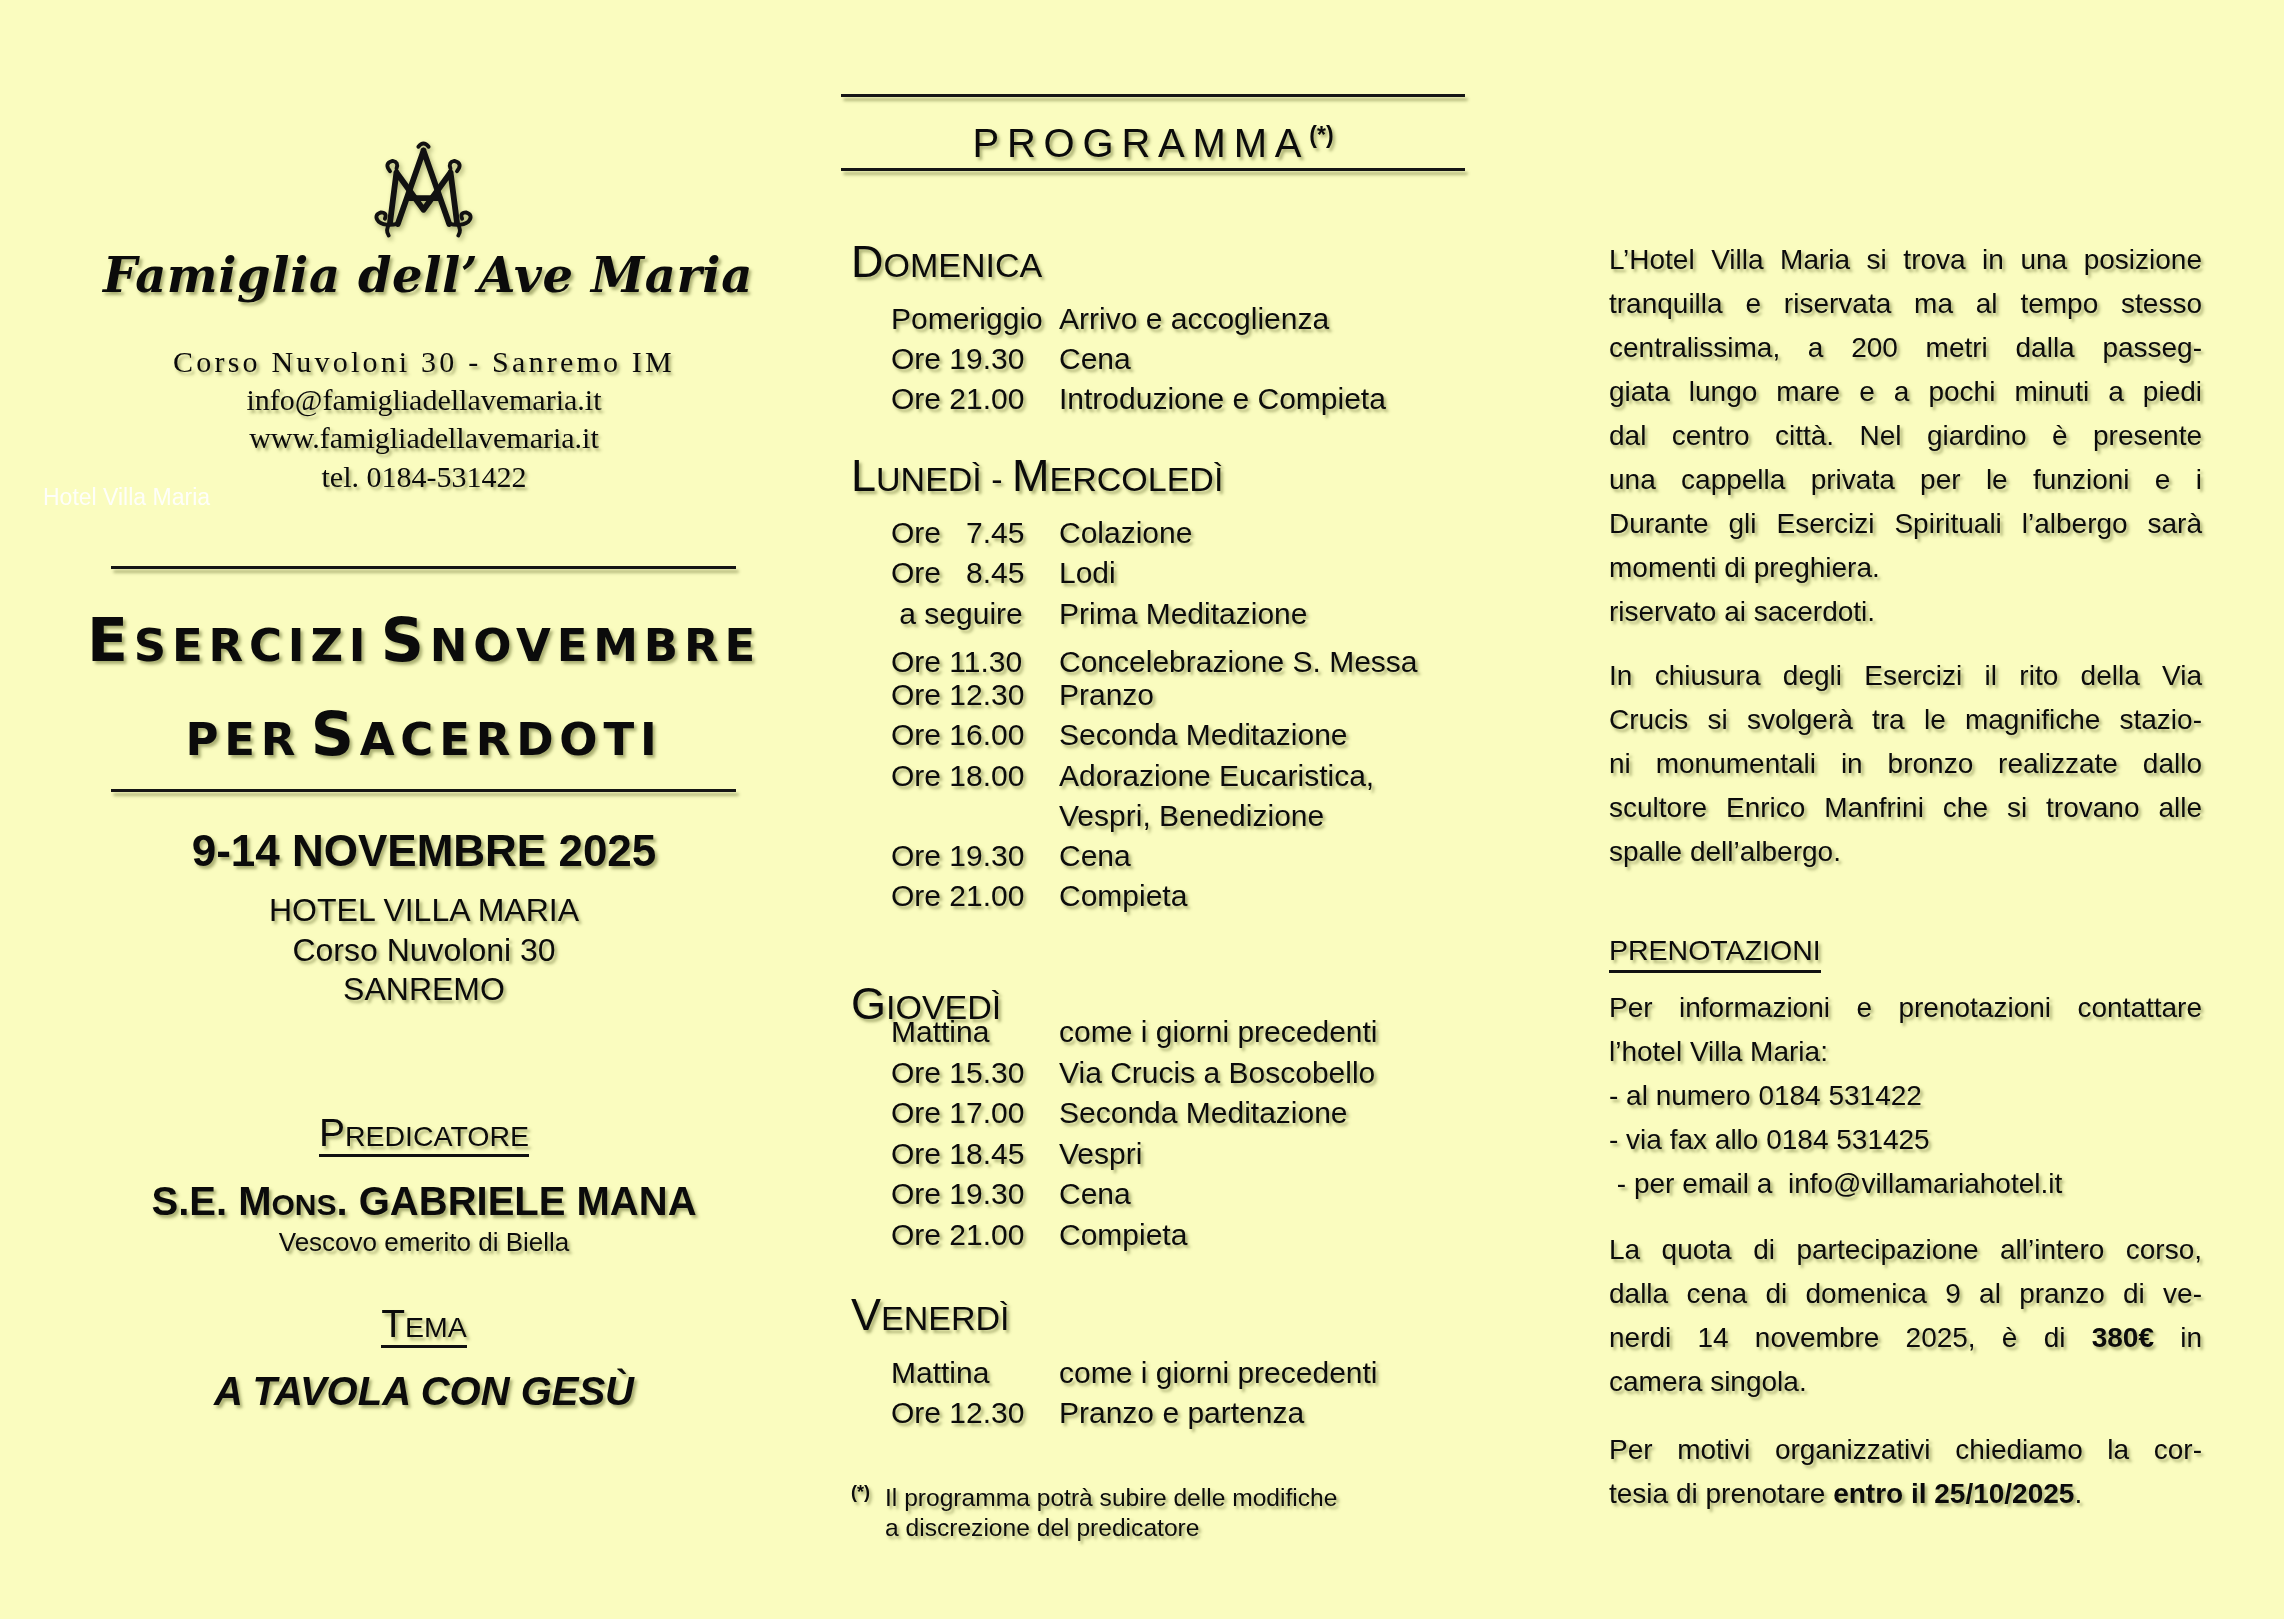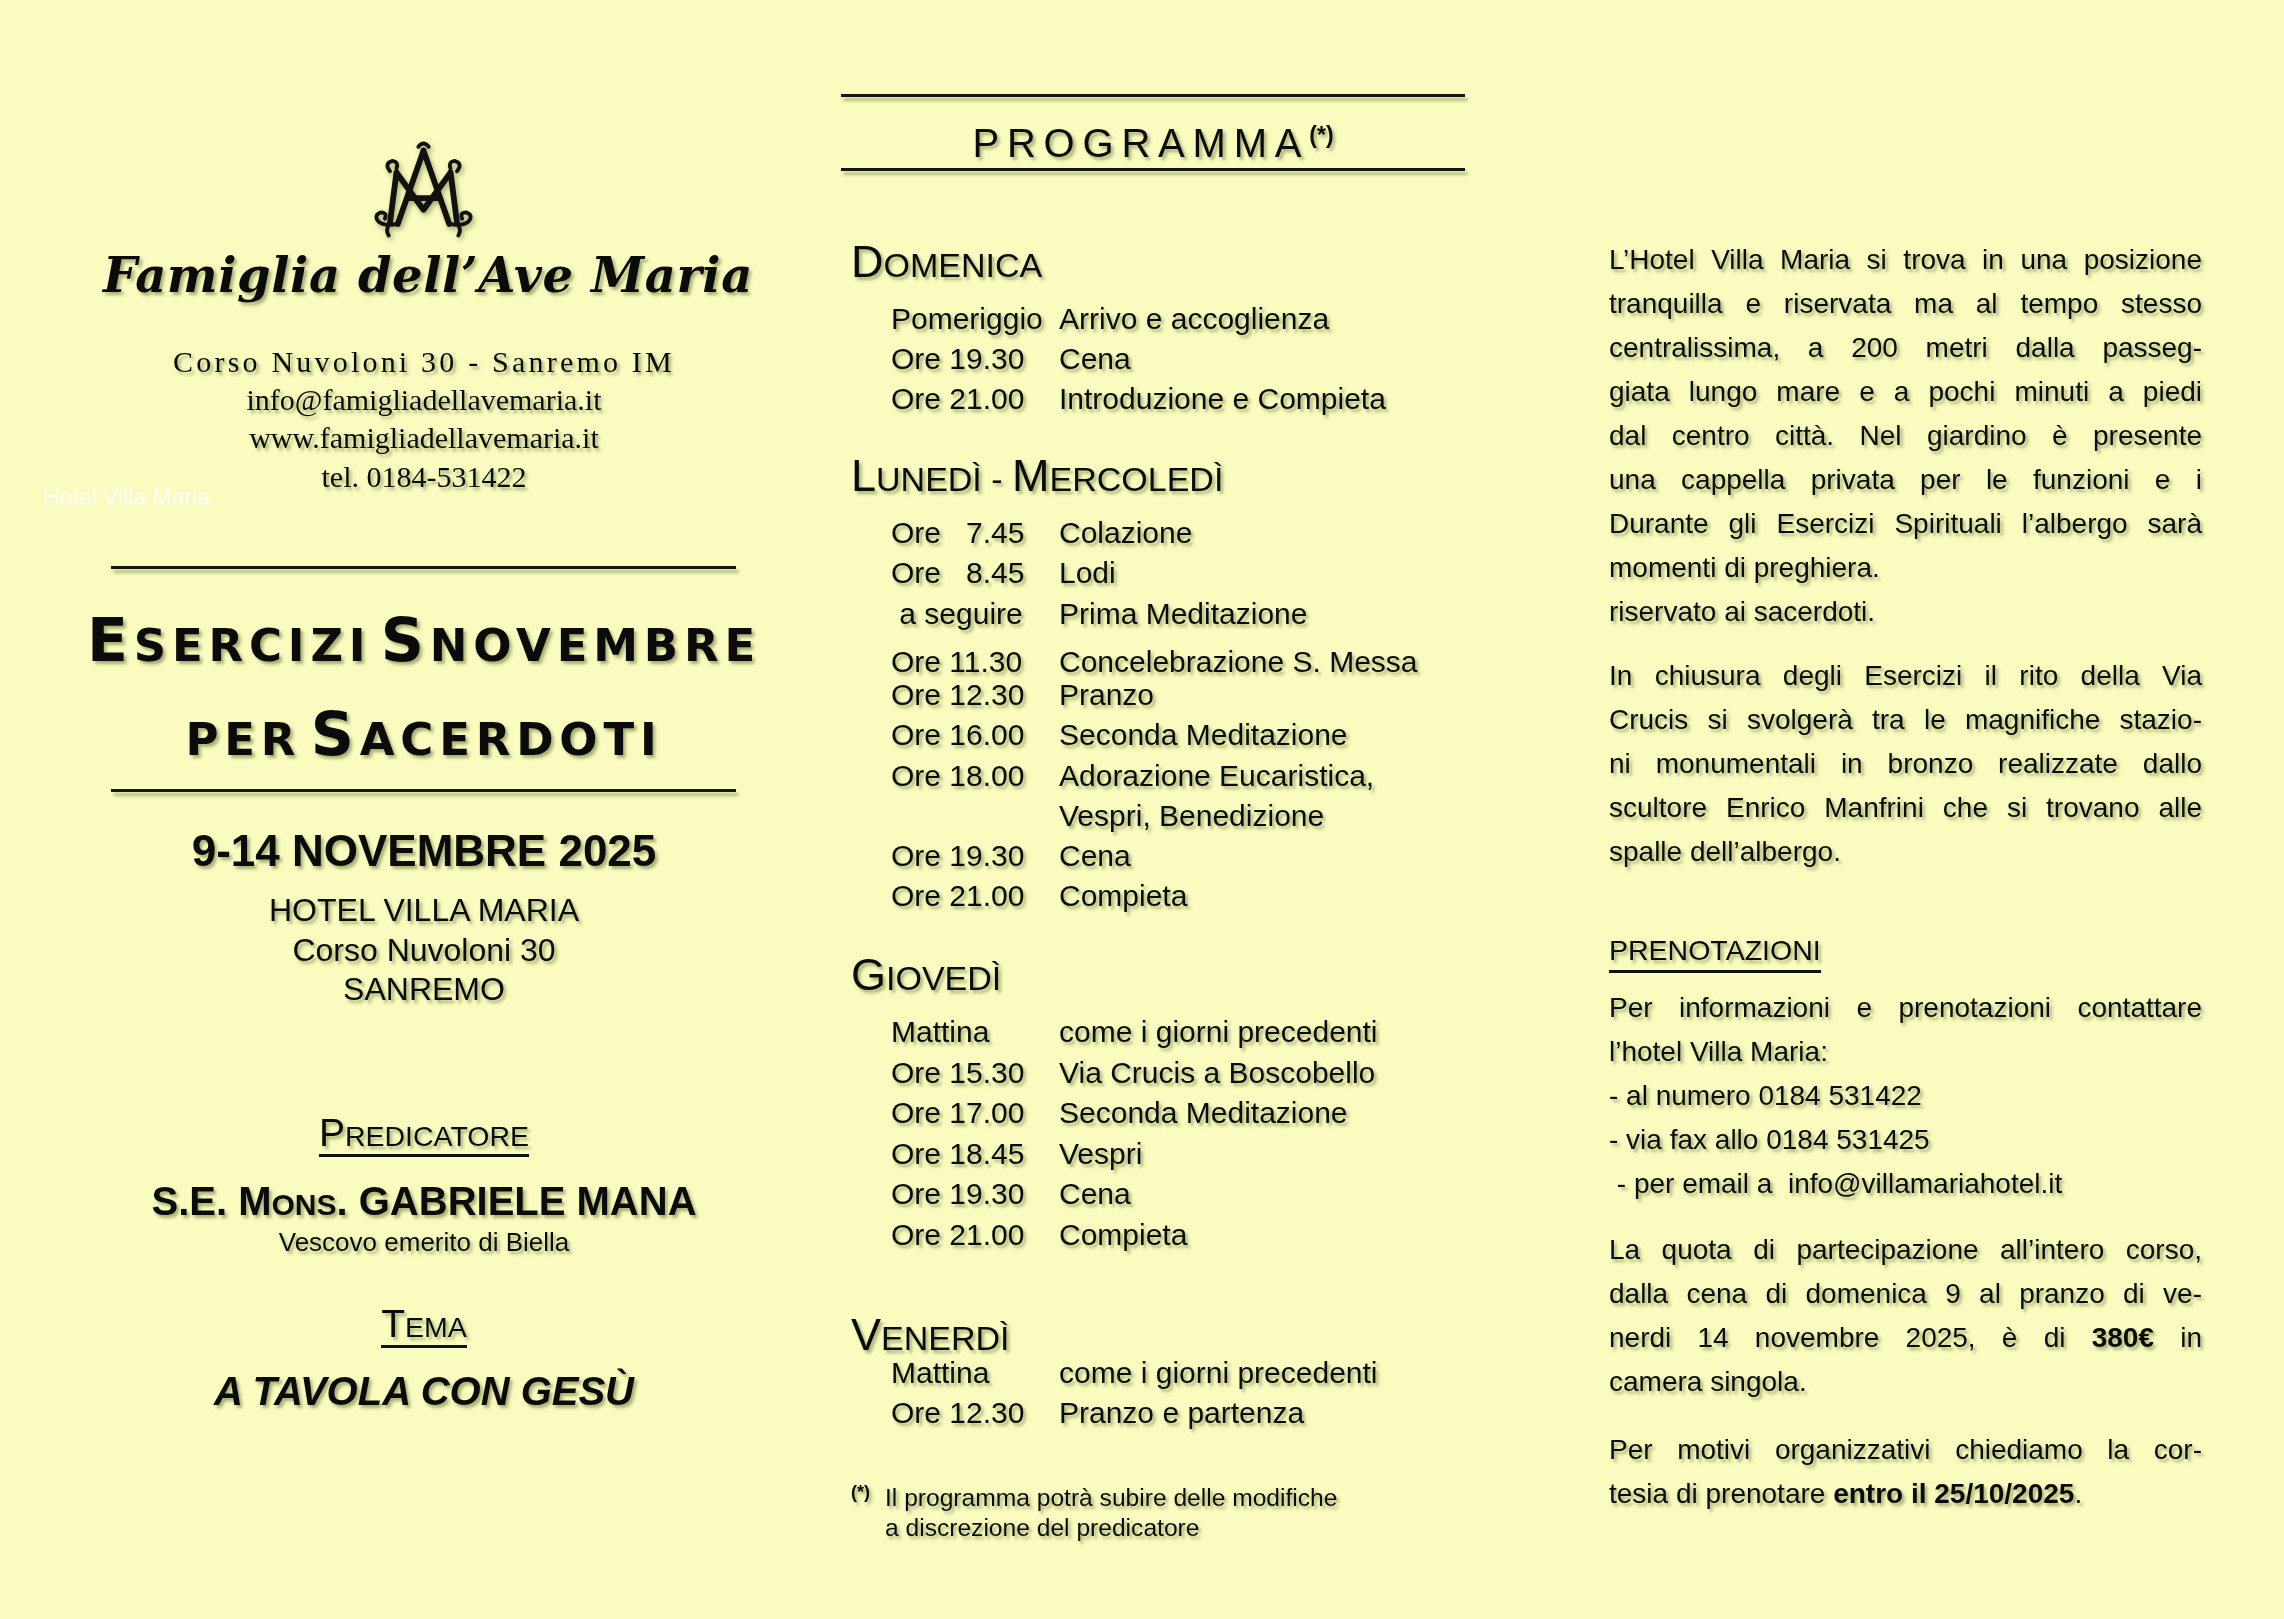--- a/index.html
+++ b/index.html
@@ -238,21 +238,21 @@
   </div>
 <div class="row shadow" style="top:836px;">
     <span class="time">Ore 19.30</span>
     <span class="desc">Cena</span>
   </div>
 <div class="row shadow" style="top:876px;">
     <span class="time">Ore 21.00</span>
     <span class="desc">Compieta</span>
   </div>
 
-<div class="abs shadow day" style="top:949px;text-align:center;">
+<div class="abs shadow day" style="top:978px;text-align:center;">
   <span class="cap">G</span><span class="rest">IOVEDÌ</span>
 </div>
 <div class="row shadow" style="top:1012px;">
     <span class="time">Mattina</span>
     <span class="desc">come i giorni precedenti</span>
   </div>
 <div class="row shadow" style="top:1053px;">
     <span class="time">Ore 15.30</span>
     <span class="desc">Via Crucis a Boscobello</span>
   </div>
@@ -266,21 +266,21 @@
   </div>
 <div class="row shadow" style="top:1174px;">
     <span class="time">Ore 19.30</span>
     <span class="desc">Cena</span>
   </div>
 <div class="row shadow" style="top:1215px;">
     <span class="time">Ore 21.00</span>
     <span class="desc">Compieta</span>
   </div>
 
-<div class="abs shadow day" style="top:1289px;margin-top:20px;">
+<div class="abs shadow day" style="top:1289px;">
   <span class="cap">V</span><span class="rest">ENERDÌ</span>
 </div>
 <div class="row shadow" style="top:1353px;">
     <span class="time">Mattina</span>
     <span class="desc">come i giorni precedenti</span>
   </div>
 <div class="row shadow" style="top:1393px;">
     <span class="time">Ore 12.30</span>
     <span class="desc">Pranzo e partenza</span>
   </div>

